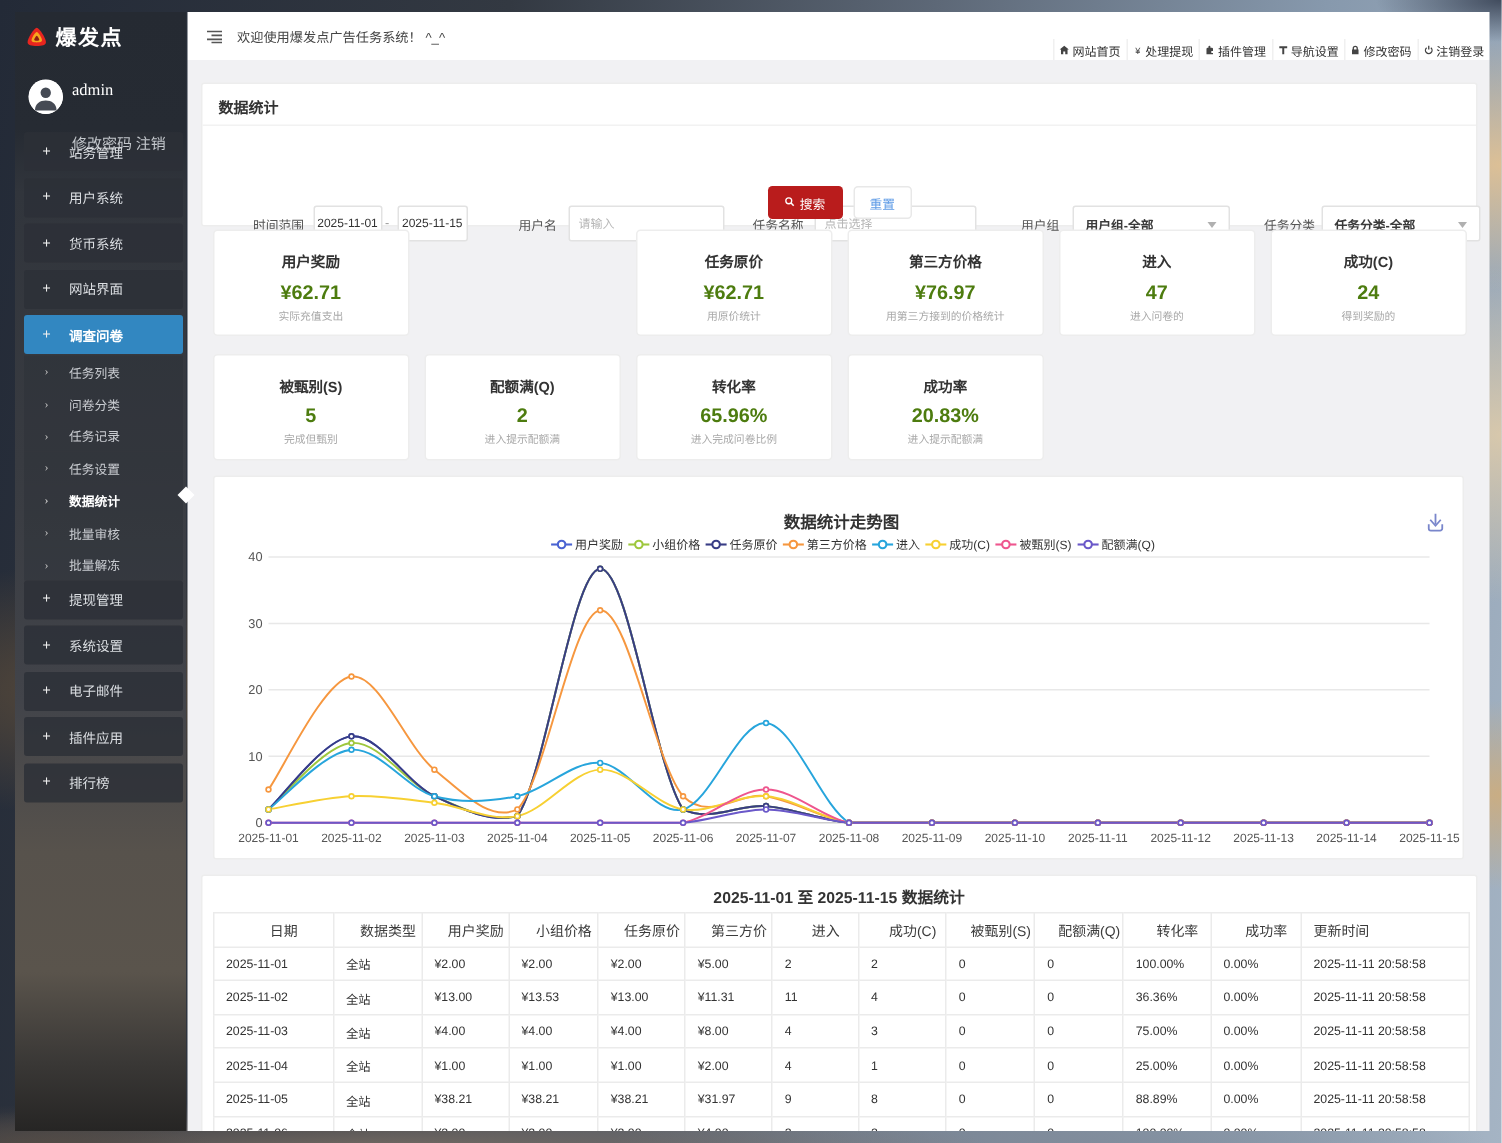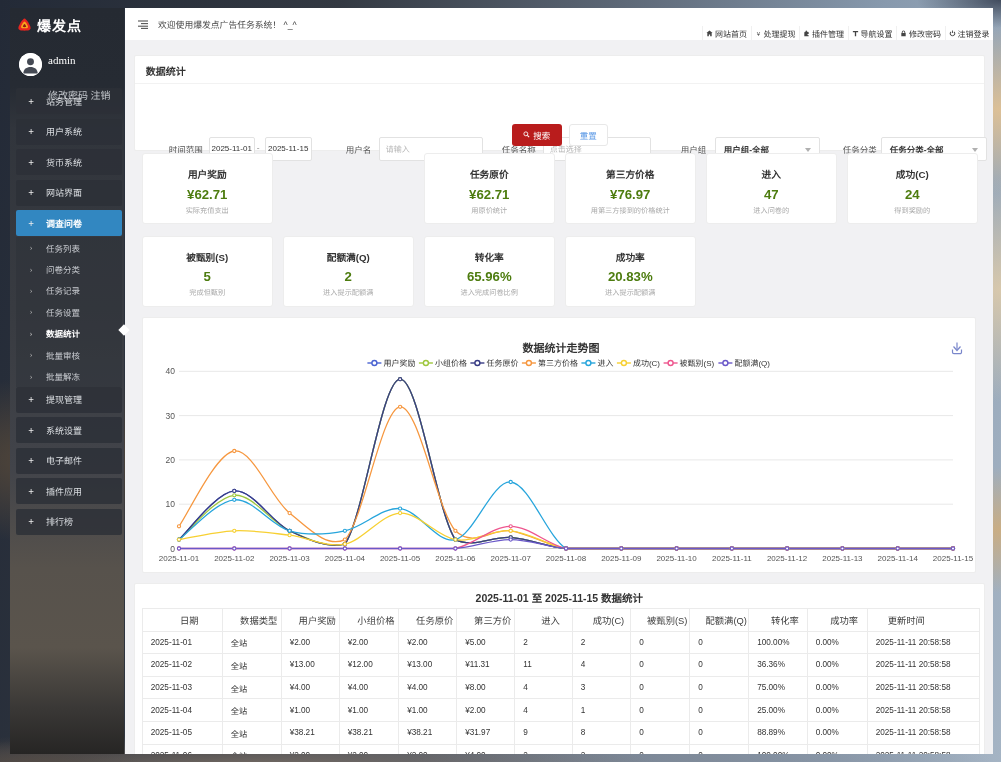--- a/index.html
+++ b/index.html
@@ -70,21 +70,21 @@
 .stat .t{font-size:9.7px;color:#333;font-weight:700;margin-top:13px;}
 .stat .v{font-size:13.2px;color:#4d7c0f;font-weight:700;margin-top:5.5px;}
 .stat .d{font-size:7.2px;color:#a9a9a9;margin-top:3px;}
 
 #chartcard{left:17px;top:277px;width:834px;height:256px;}
 
 #tablecard{left:8.7px;top:543px;width:851.3px;height:400px;}
 #tablecard h3{text-align:center;font-size:10.5px;color:#333;font-weight:700;padding-top:6px;}
 table.dt{border-collapse:collapse;margin:3px auto 0 7px;table-layout:fixed;width:836px;font-size:8.2px;color:#333;}
 table.dt th,table.dt td{border:1px solid #ebebeb;height:22.6px;padding:0 0 0 8px;text-align:left;font-weight:400;overflow:hidden;white-space:nowrap;}
-table.dt th{color:#3c3c3c;font-size:9.3px;text-align:center;padding-left:14px;}table.dt th.l{text-align:left;padding-left:20px;}
+table.dt th{color:#3c3c3c;font-size:9.3px;text-align:center;padding-left:14px;}table.dt th.l{text-align:left;padding-left:8px;}
 
 </style>
 </head>
 <body>
 <div id="sidebar">
   <div class="logo">
     <svg viewBox="0 0 24 24">
       <path d="M12 2.4 C14.6 2.4 21.8 13.6 21.8 17.6 C21.8 21.2 17.6 21.8 12 21.8 C6.4 21.8 2.2 21.2 2.2 17.6 C2.2 13.6 9.4 2.4 12 2.4 Z" fill="#e8251f"></path>
       <path d="M12 7 C13.6 7 17.6 13.5 17.6 15.8 C17.6 17.8 14.9 18 12 18 C9.1 18 6.4 17.8 6.4 15.8 C6.4 13.5 10.4 7 12 7 Z" fill="#f7a61d"></path>
       <path d="M12 11 C12.7 11 14.7 14.3 14.7 15.2 C14.7 16.1 13.5 16.2 12 16.2 C10.5 16.2 9.3 16.1 9.3 15.2 C9.3 14.3 11.3 11 12 11 Z" fill="#8d1d12"></path>
@@ -461,21 +461,21 @@
             <td>0</td>
             <td>0</td>
             <td>100.00%</td>
             <td>0.00%</td>
             <td>2025-11-11 20:58:58</td>
           </tr>
           <tr>
             <td>2025-11-02</td>
             <td>全站</td>
             <td>¥13.00</td>
-            <td>¥12.00</td>
+            <td>¥13.53</td>
             <td>¥13.00</td>
             <td>¥11.31</td>
             <td>11</td>
             <td>4</td>
             <td>0</td>
             <td>0</td>
             <td>36.36%</td>
             <td>0.00%</td>
             <td>2025-11-11 20:58:58</td>
           </tr>

